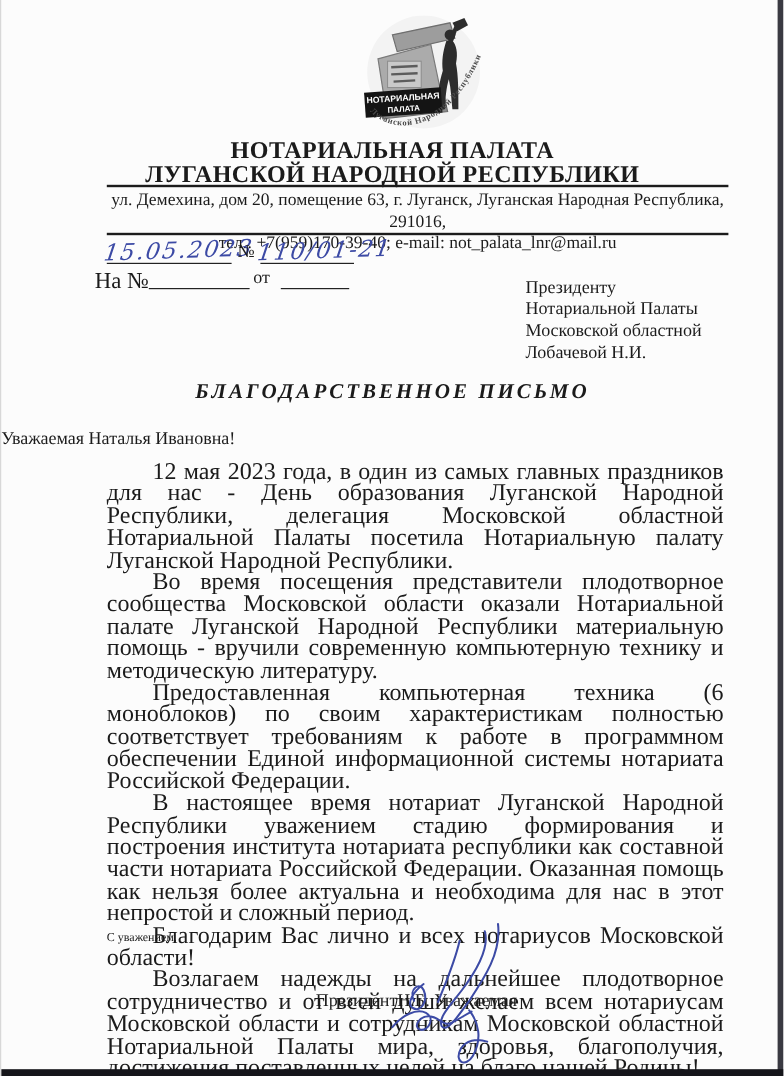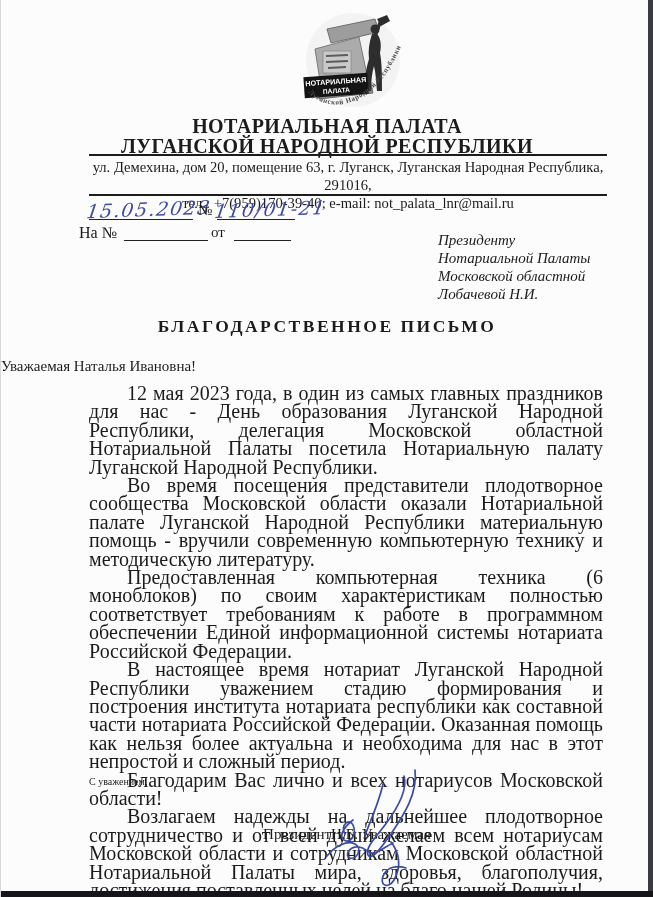--- a/index.html
+++ b/index.html
@@ -29,29 +29,29 @@
   .hw{font-family:"DejaVu Serif", serif;font-style:italic;color:#3c4aa5;
     font-size:19px;letter-spacing:1.5px;transform:skewX(-10deg) rotate(-2deg);
     white-space:nowrap;}
   .hw-date{position:absolute;left:86px;top:198px;}
   .hw-number{position:absolute;left:214px;top:198px;}
   .no-sign{position:absolute;left:197px;top:202px;font-size:15px;}
   .u-line{position:absolute;height:0;border-bottom:1.4px solid #222;}
   .u-date{left:88px;top:219px;width:104px;}
   .u-num{left:216px;top:219px;width:78px;}
 
-  .reply-label{position:absolute;left:78px;top:224px;font-size:16px;}
+  .reply-label{position:absolute;left:78px;top:224px;font-size:19px;}
   .reply-from{position:absolute;left:210px;top:224px;font-size:15px;}
   .u-reply1{left:123px;top:240px;width:84px;}
   .u-reply2{left:233px;top:240px;width:57px;}
 
-  .recipient{position:absolute;left:437px;top:231px;font-size:15px;line-height:18px;font-style:italic;}
+  .recipient{position:absolute;left:437px;top:231px;font-size:15px;line-height:18px;}
 
   .title{position:absolute;left:0;top:316px;width:100%;text-align:center;
-    font-weight:bold;font-size:17.5px;letter-spacing:2.5px;}
+    font-weight:bold;font-size:17.5px;letter-spacing:2.5px;font-style:italic;}
   .salutation{position:absolute;left:0;top:358px;width:100%;text-align:left;font-size:15px;}
 
   .letter-body{position:absolute;left:88px;top:384px;width:514px;
     font-size:20px;line-height:18.4px;}
   .letter-body p{margin:0;text-indent:38px;text-align:justify;}
 
   .closing{position:absolute;left:88px;top:776px;font-size:10px;}
   .sign-row{position:absolute;left:88px;right:48px;top:826px;
     display:flex;justify-content:center;font-size:15px;}
   .signature-svg{position:absolute;left:318px;top:768px;width:112px;height:124px;z-index:3;}

